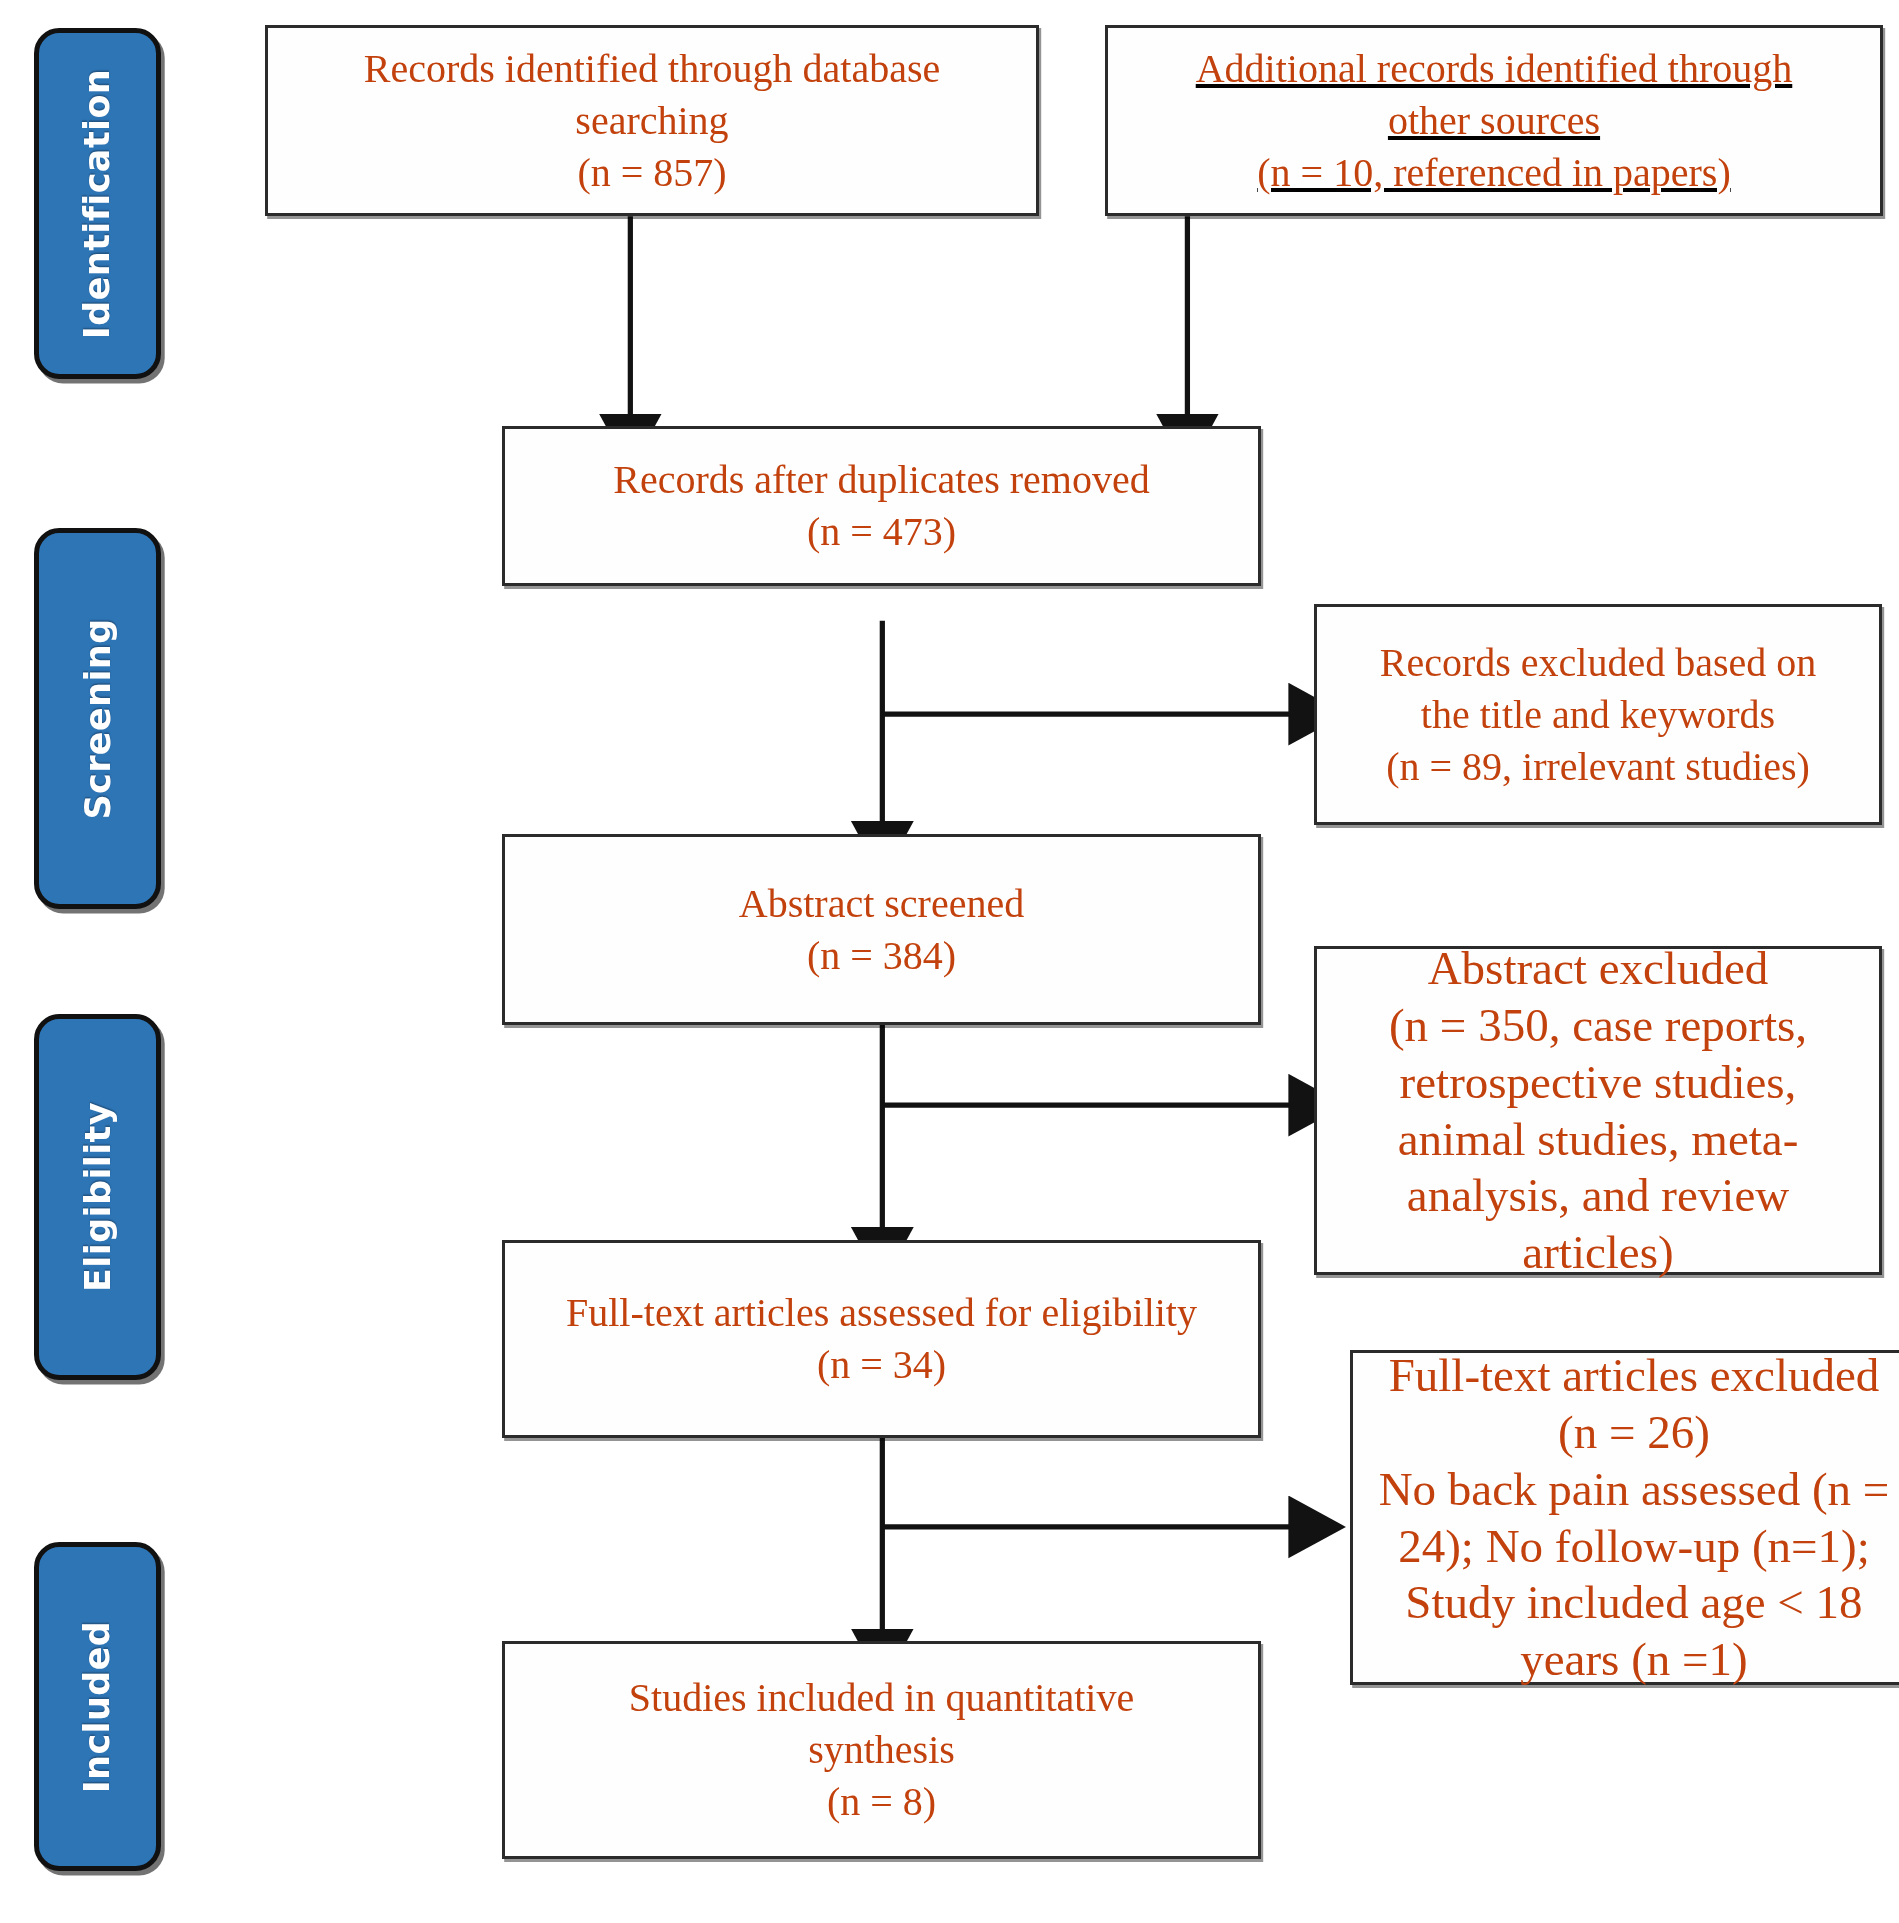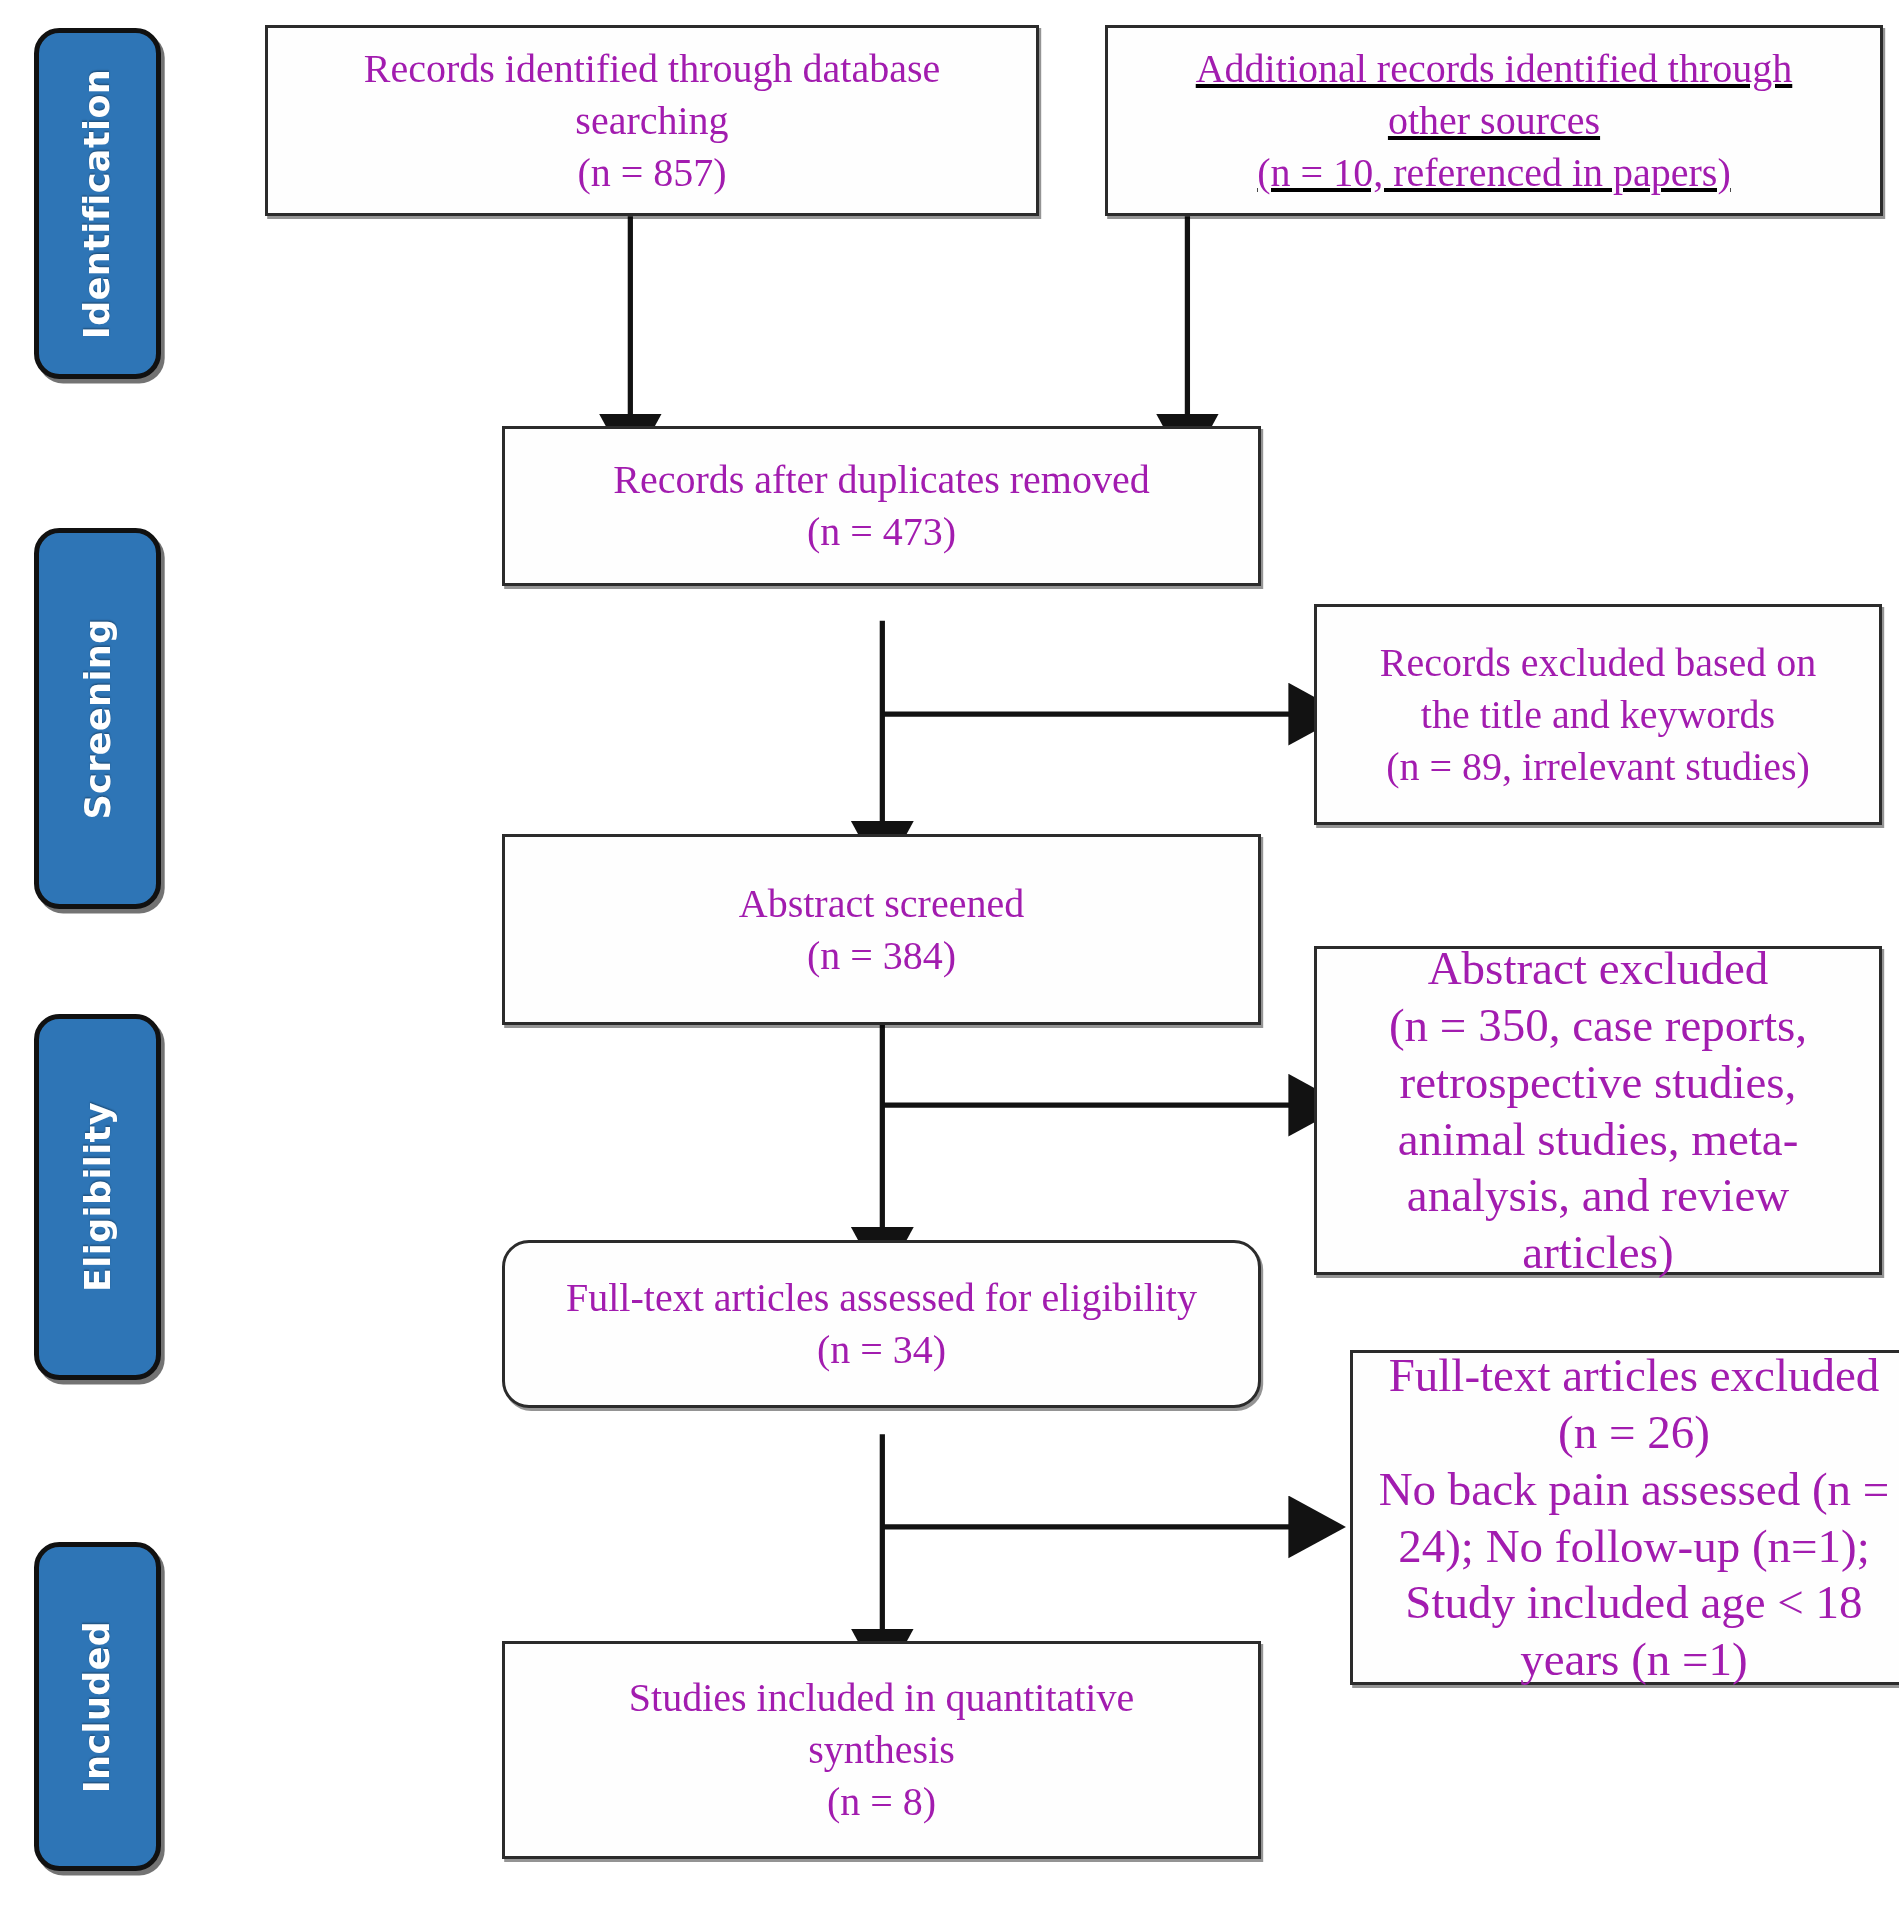--- a/index.html
+++ b/index.html
@@ -47,21 +47,21 @@
     box-sizing: border-box;
     display: flex;
     align-items: center;
     justify-content: center;
     box-shadow: 2.2px 3px 0 rgba(0,0,0,0.42);
   }
   .fbox .btext {
     text-align: center;
     font-size: 40px;
     line-height: 1.30;
-    color: #a21caf;
+    color: #c2410c;
     padding: 0 12px;
     white-space: pre-line;
     font-family: "Liberation Serif", "DejaVu Serif", serif;
   }
   .fbox.tight .btext { font-size: 47px; line-height: 1.21; }
 
   
   .conn {
     position: absolute;
     left: 0;
@@ -146,21 +146,21 @@
 
   <div class="fbox tight" style="left:1314px; top:946px; width:568px; height:329px;">
     <div class="btext">Abstract excluded
 (n = 350, case reports,
 retrospective studies,
 animal studies, meta-
 analysis, and review
 articles)</div>
   </div>
 
-  <div class="fbox" style="left:502px; top:1240px; width:759px; height:168px;border-radius:27px;">
+  <div class="fbox" style="left:502px; top:1240px; width:759px; height:198px;">
     <div class="btext">Full-text articles assessed for eligibility
 (n = 34)</div>
   </div>
 
   <div class="fbox tight" style="left:1314px; top:1350px; width:568px; height:335px;margin-left:36px;">
     <div class="btext">Full-text articles excluded
 (n = 26)
 No back pain assessed (n =
 24); No follow-up (n=1);
 Study included age &lt; 18

